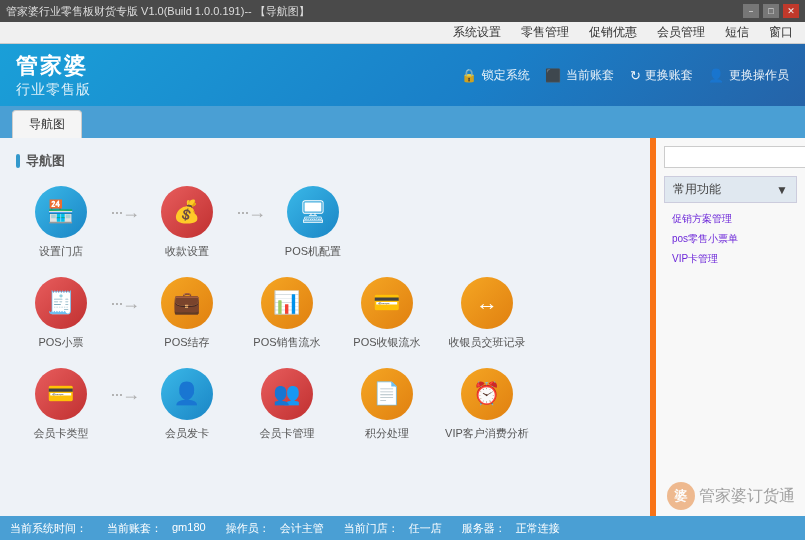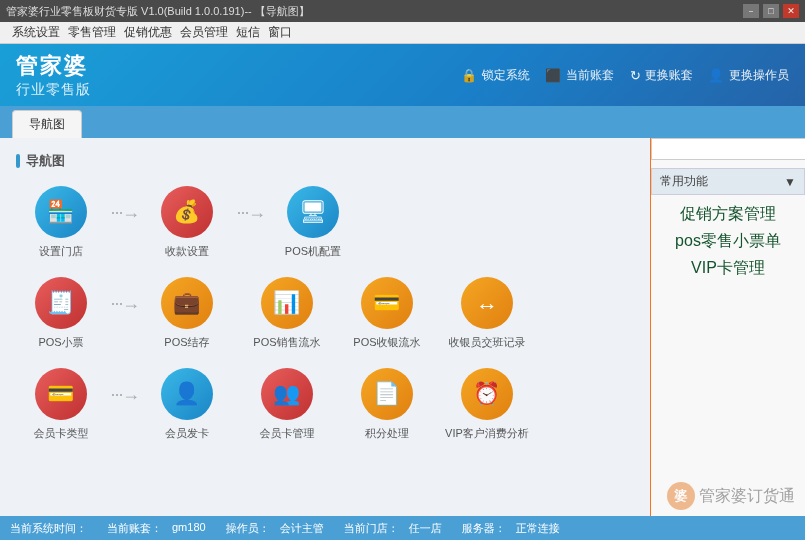--- a/index.html
+++ b/index.html
@@ -29,21 +29,22 @@
     .title-btn.close { background: #c0392b; }
 
     
     .menu-bar {
       background: #f0f0f0;
       height: 22px;
       display: flex;
       align-items: center;
       padding: 0 8px;
       border-bottom: 1px solid #ccc;
-      gap: 0;
+      gap: 12px;
+      justify-content: flex-end;
     }
     .menu-item {
       font-size: 12px;
       color: #333;
       cursor: pointer;
       padding: 2px 4px;
     }
 
     
     .app-header {
@@ -149,21 +150,22 @@
 
     
     .blue-icon { background: linear-gradient(135deg, #3ab8e8, #1a85c5); }
     .red-icon { background: linear-gradient(135deg, #e85d5d, #c03030); }
     .orange-icon { background: linear-gradient(135deg, #f5a623, #e08010); }
 
     
     .right-sidebar {
       width: 155px;
       background: #f8f8f8;
-      border-left: 1px solid #f97316;
+      border-left: 6px solid #f97316;
+      padding: 8px;
     }
     .search-bar {
       display: flex; align-items: center; margin-bottom: 8px;
     }
     .search-input {
       flex: 1; height: 22px; border: 1px solid #ccc;
       border-right: none;
       padding: 0 4px; font-size: 11px;
       outline: none;
     }
@@ -171,22 +173,22 @@
     .sidebar-section-header {
       display: flex; align-items: center; justify-content: space-between;
       background: #e0e8f0;
       padding: 4px 8px;
       font-size: 12px; color: #444;
       margin-bottom: 6px;
       border: 1px solid #ccd;
     }
     .sidebar-link {
       display: block; padding: 3px 8px;
-      font-size: 16px; color: #14532d;
-      cursor: pointer; text-decoration: none; text-align: center;
+      font-size: 10px; color: #6d28d9;
+      cursor: pointer; text-decoration: none;
     }
 
     
     .status-bar {
       background: #4a9fd4;
       height: 24px;
       display: flex;
       align-items: center;
       padding: 0 10px;
       gap: 20px;

